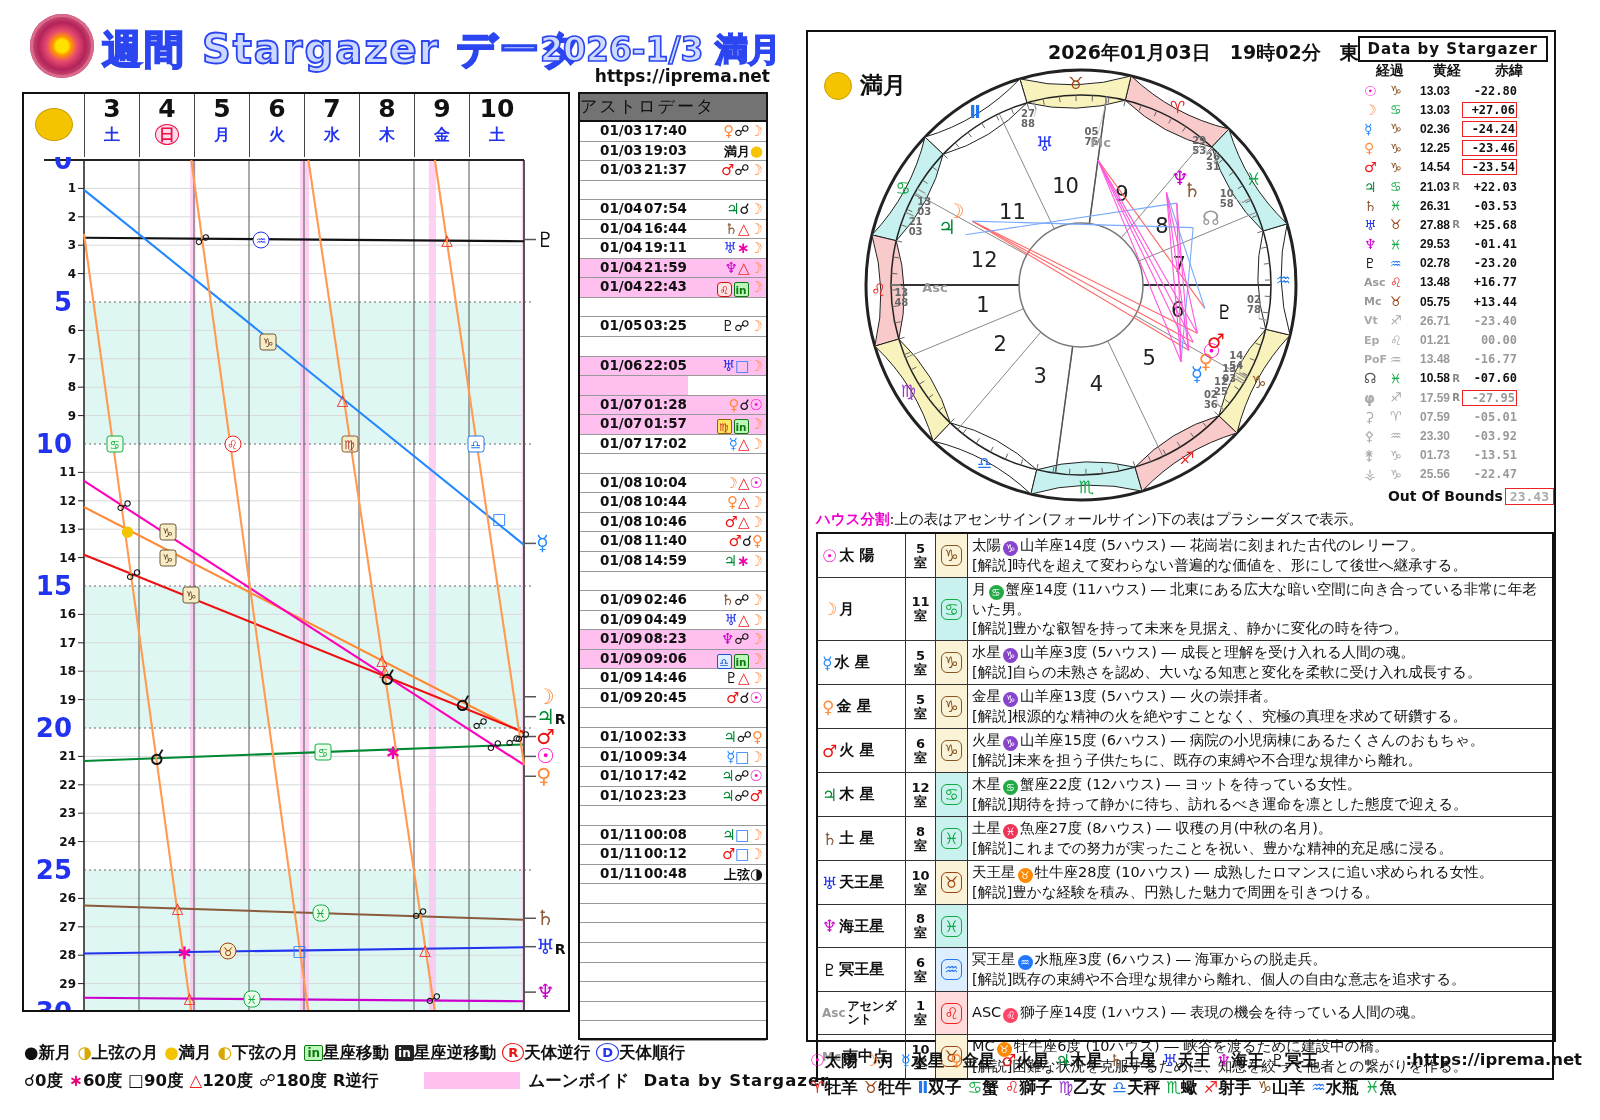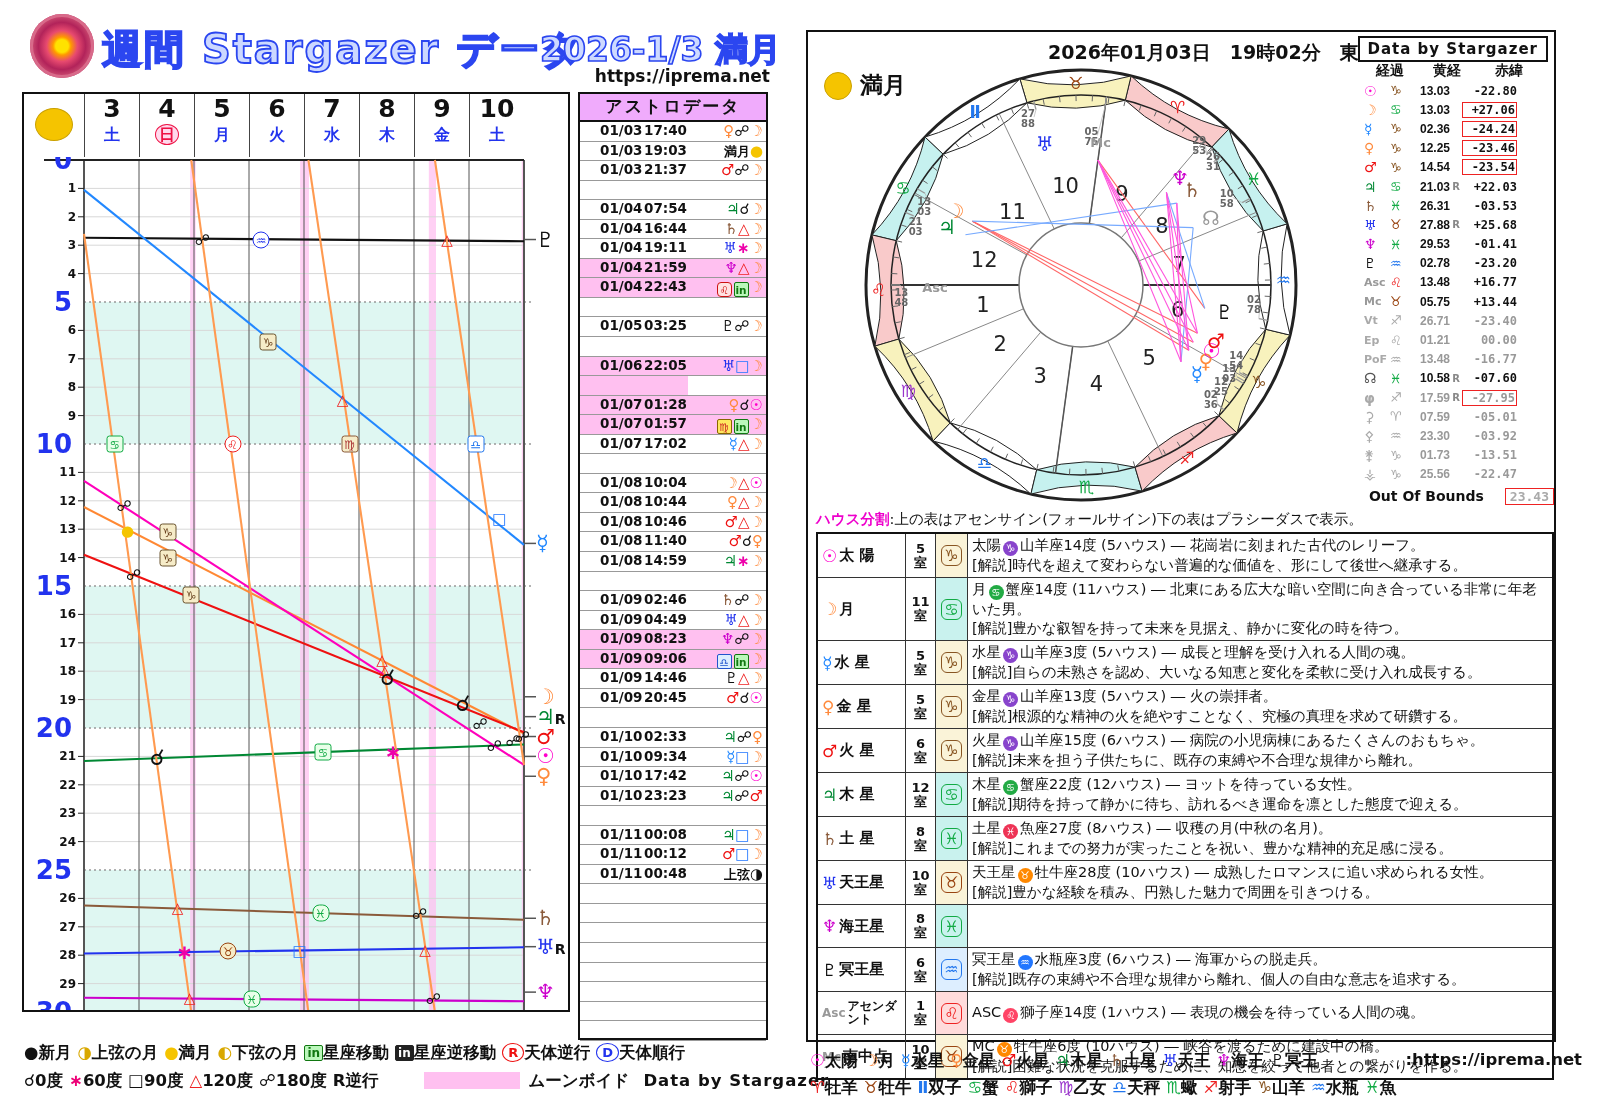--- a/index.html
+++ b/index.html
@@ -30,21 +30,21 @@
   .b-virgo{background:#f6ecc8;border:1.7px solid #8a5a3a;color:#aa3333;}
   .b-libra{background:#fff;border:1.7px solid #2277ee;color:#2277ee;}
   .b-cap{background:#f6ecc8;border:1.7px solid #6b5530;color:#6b4420;}
   .b-aqua{background:#fff;border:1.7px solid #2233ee;color:#2233ee;border-radius:50%;}
   .b-taurus{background:#f6ecc8;border:1.7px solid #994411;color:#994411;border-radius:50%;}
   .b-pisces{background:#e9ffe9;border:1.7px solid #11aa44;color:#11aa44;border-radius:7px;}
   .edge-label{position:absolute;font-weight:bold;transform:translate(0,-50%);white-space:nowrap;}
   .edge-label .rr{color:#111;font-size:14px;font-weight:bold;}
   
   #astro{left:578px;top:92px;width:190px;height:948px;border:2px solid #111;box-sizing:border-box;background:#fff;}
-  #astro-header{height:26px;background:#f0abfc;border-bottom:2px solid #111;text-align:center;font-size:17px;font-weight:bold;letter-spacing:2px;line-height:25px;color:#111;}
+  #astro-header{height:26px;background:#737373;border-bottom:2px solid #111;font-size:17px;font-weight:normal;letter-spacing:2px;line-height:25px;color:#111;}
   .arow{height:19.55px;box-sizing:border-box;border-bottom:1px solid #999;display:flex;align-items:flex-start;padding:0 3px 0 20px;font-size:13.5px;font-weight:bold;color:#111;}
   .arow .ad{width:44px;}
   .arow .at{width:44px;}
   .arow .aq{flex:1;text-align:right;letter-spacing:0;}
   .aq span{display:inline-block;}
   .abadge{width:15px;height:15px;font-size:10.5px;font-weight:bold;text-align:center;line-height:14px;border-radius:2px;box-sizing:border-box;vertical-align:-2px;margin:0 1px;}
   .ab-leo{background:#ffe2e2;border:1px solid #cc1111;color:#cc1111;border-radius:4px;}
   .ab-virgo{background:#ffe860;border:1px solid #886600;color:#cc2222;}
   .ab-libra{background:#dceeff;border:1px solid #2255cc;color:#2255cc;}
   .ab-in{background:#bbf7bb;border:1px solid #117711;color:#117711;}
@@ -63,21 +63,21 @@
   #eph-head span:nth-child(3){width:62px;text-align:center;}
   .erow{display:flex;align-items:center;height:19.2px;font-size:13px;font-weight:bold;}
   .erow .eg{width:26px;font-size:14px;}
   .erow .es{width:17px;font-size:13px;}
   .erow .el{width:43px;text-align:right;font-family:Liberation Sans, sans-serif;font-size:12px;color:#111;}
   .erow .er{width:12px;font-size:10px;color:#888;text-align:center;}
   .erow .ed{width:55px;text-align:right;font-family:"DejaVu Sans Mono",monospace;font-size:12px;color:#111;box-sizing:border-box;}
   .erow .ed.boxed{border:1.5px solid #ee2222;padding-right:1px;}
   .erow.gray .el,.erow.gray .ed{color:#999;}
   #eph-oob{margin-top:4px;text-align:right;font-size:14px;font-weight:bold;color:#111;}
-  #eph-oob b{border:1.5px solid #ee2222;color:#aaa;font-family:"DejaVu Sans Mono",monospace;font-size:13px;padding:0 4px;margin-left:21px;}
+  #eph-oob b{border:1.5px solid #ee2222;color:#aaa;font-family:"DejaVu Sans Mono",monospace;font-size:13px;padding:0 4px;margin-left:2px;}
   #house-note{left:8px;top:478px;font-size:14.5px;color:#111;white-space:nowrap;}
   #house-note .mag{color:#ee00cc;font-weight:bold;}
   
   #ptable{left:8px;top:500px;width:734px;border:2px solid #111;}
   .prow{display:flex;border-top:1.5px solid #333;min-height:42px;}
   .prow:first-child{border-top:none;}
   .pc-name{width:88px;box-sizing:border-box;border-right:1px solid #333;display:flex;align-items:center;justify-content:flex-start;padding-left:4px;gap:2px;font-size:15px;font-weight:bold;color:#111;}
   .pc-name .pg{font-size:17px;}
   .pc-house{width:30px;box-sizing:border-box;border-right:1px solid #333;text-align:center;font-size:13px;font-weight:bold;color:#111;display:flex;flex-direction:column;justify-content:center;line-height:14px;}
   .pc-sign{width:32px;box-sizing:border-box;border-right:1px solid #333;display:flex;align-items:center;justify-content:center;font-size:16px;font-weight:bold;}

